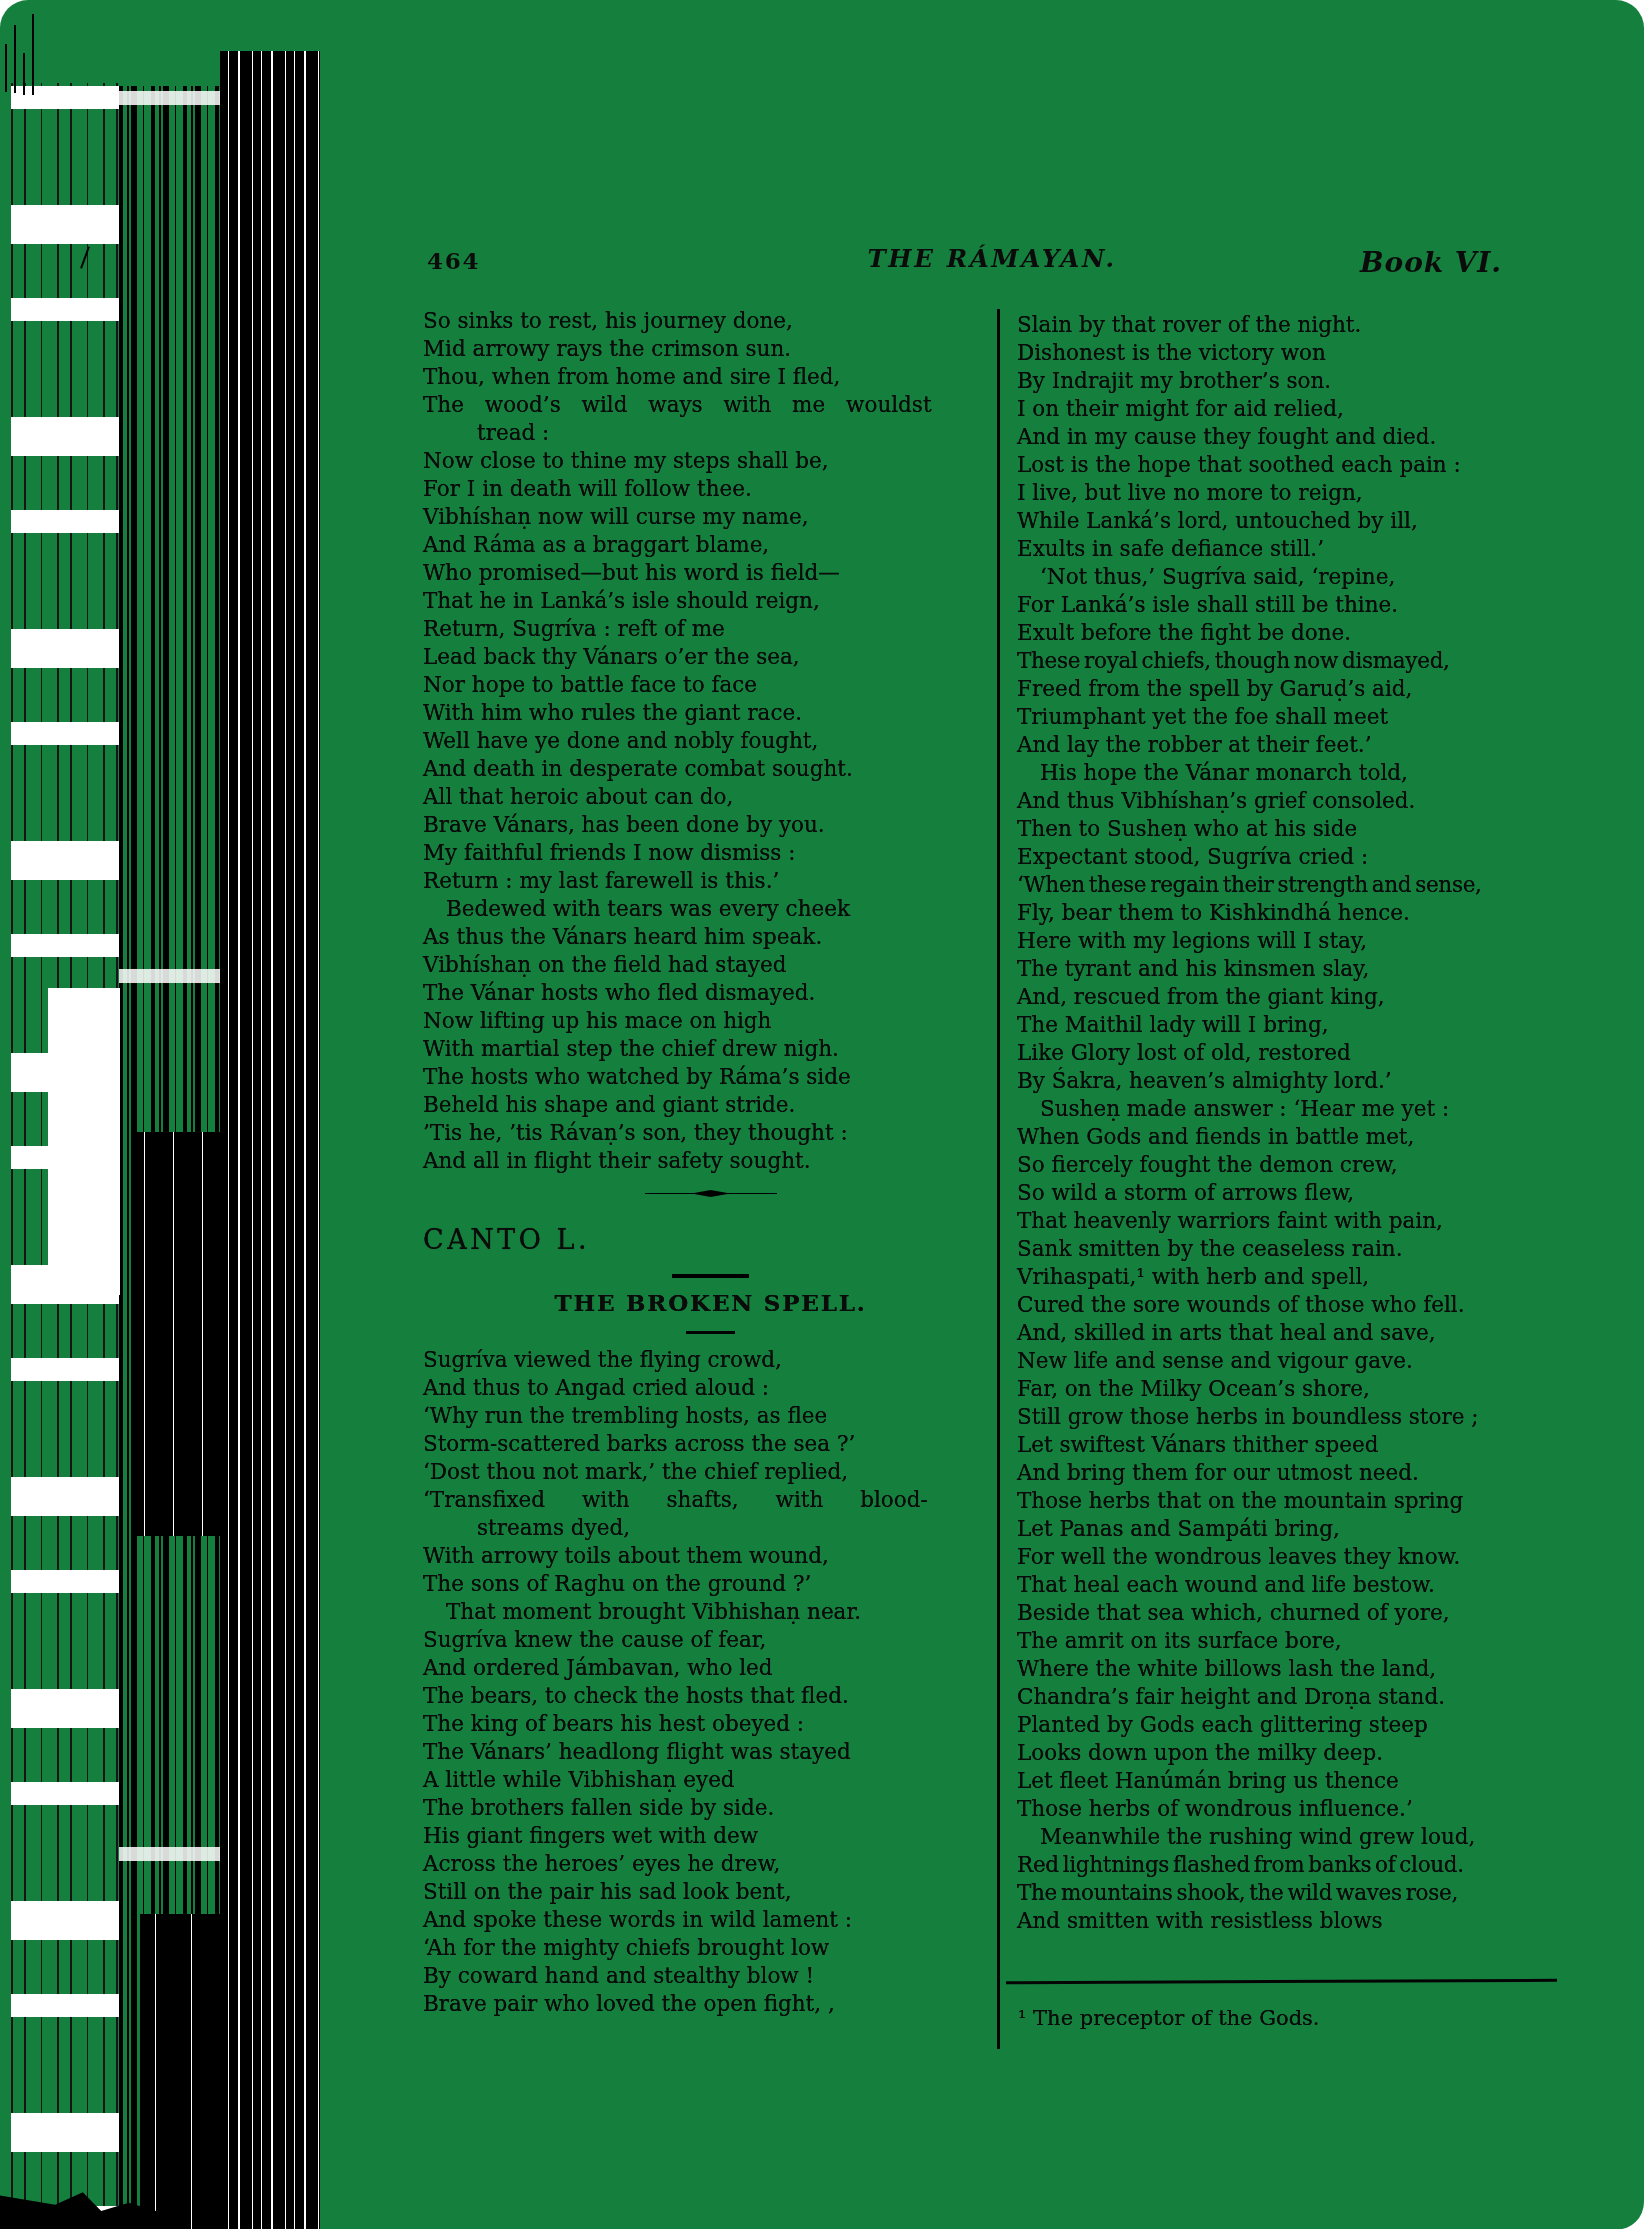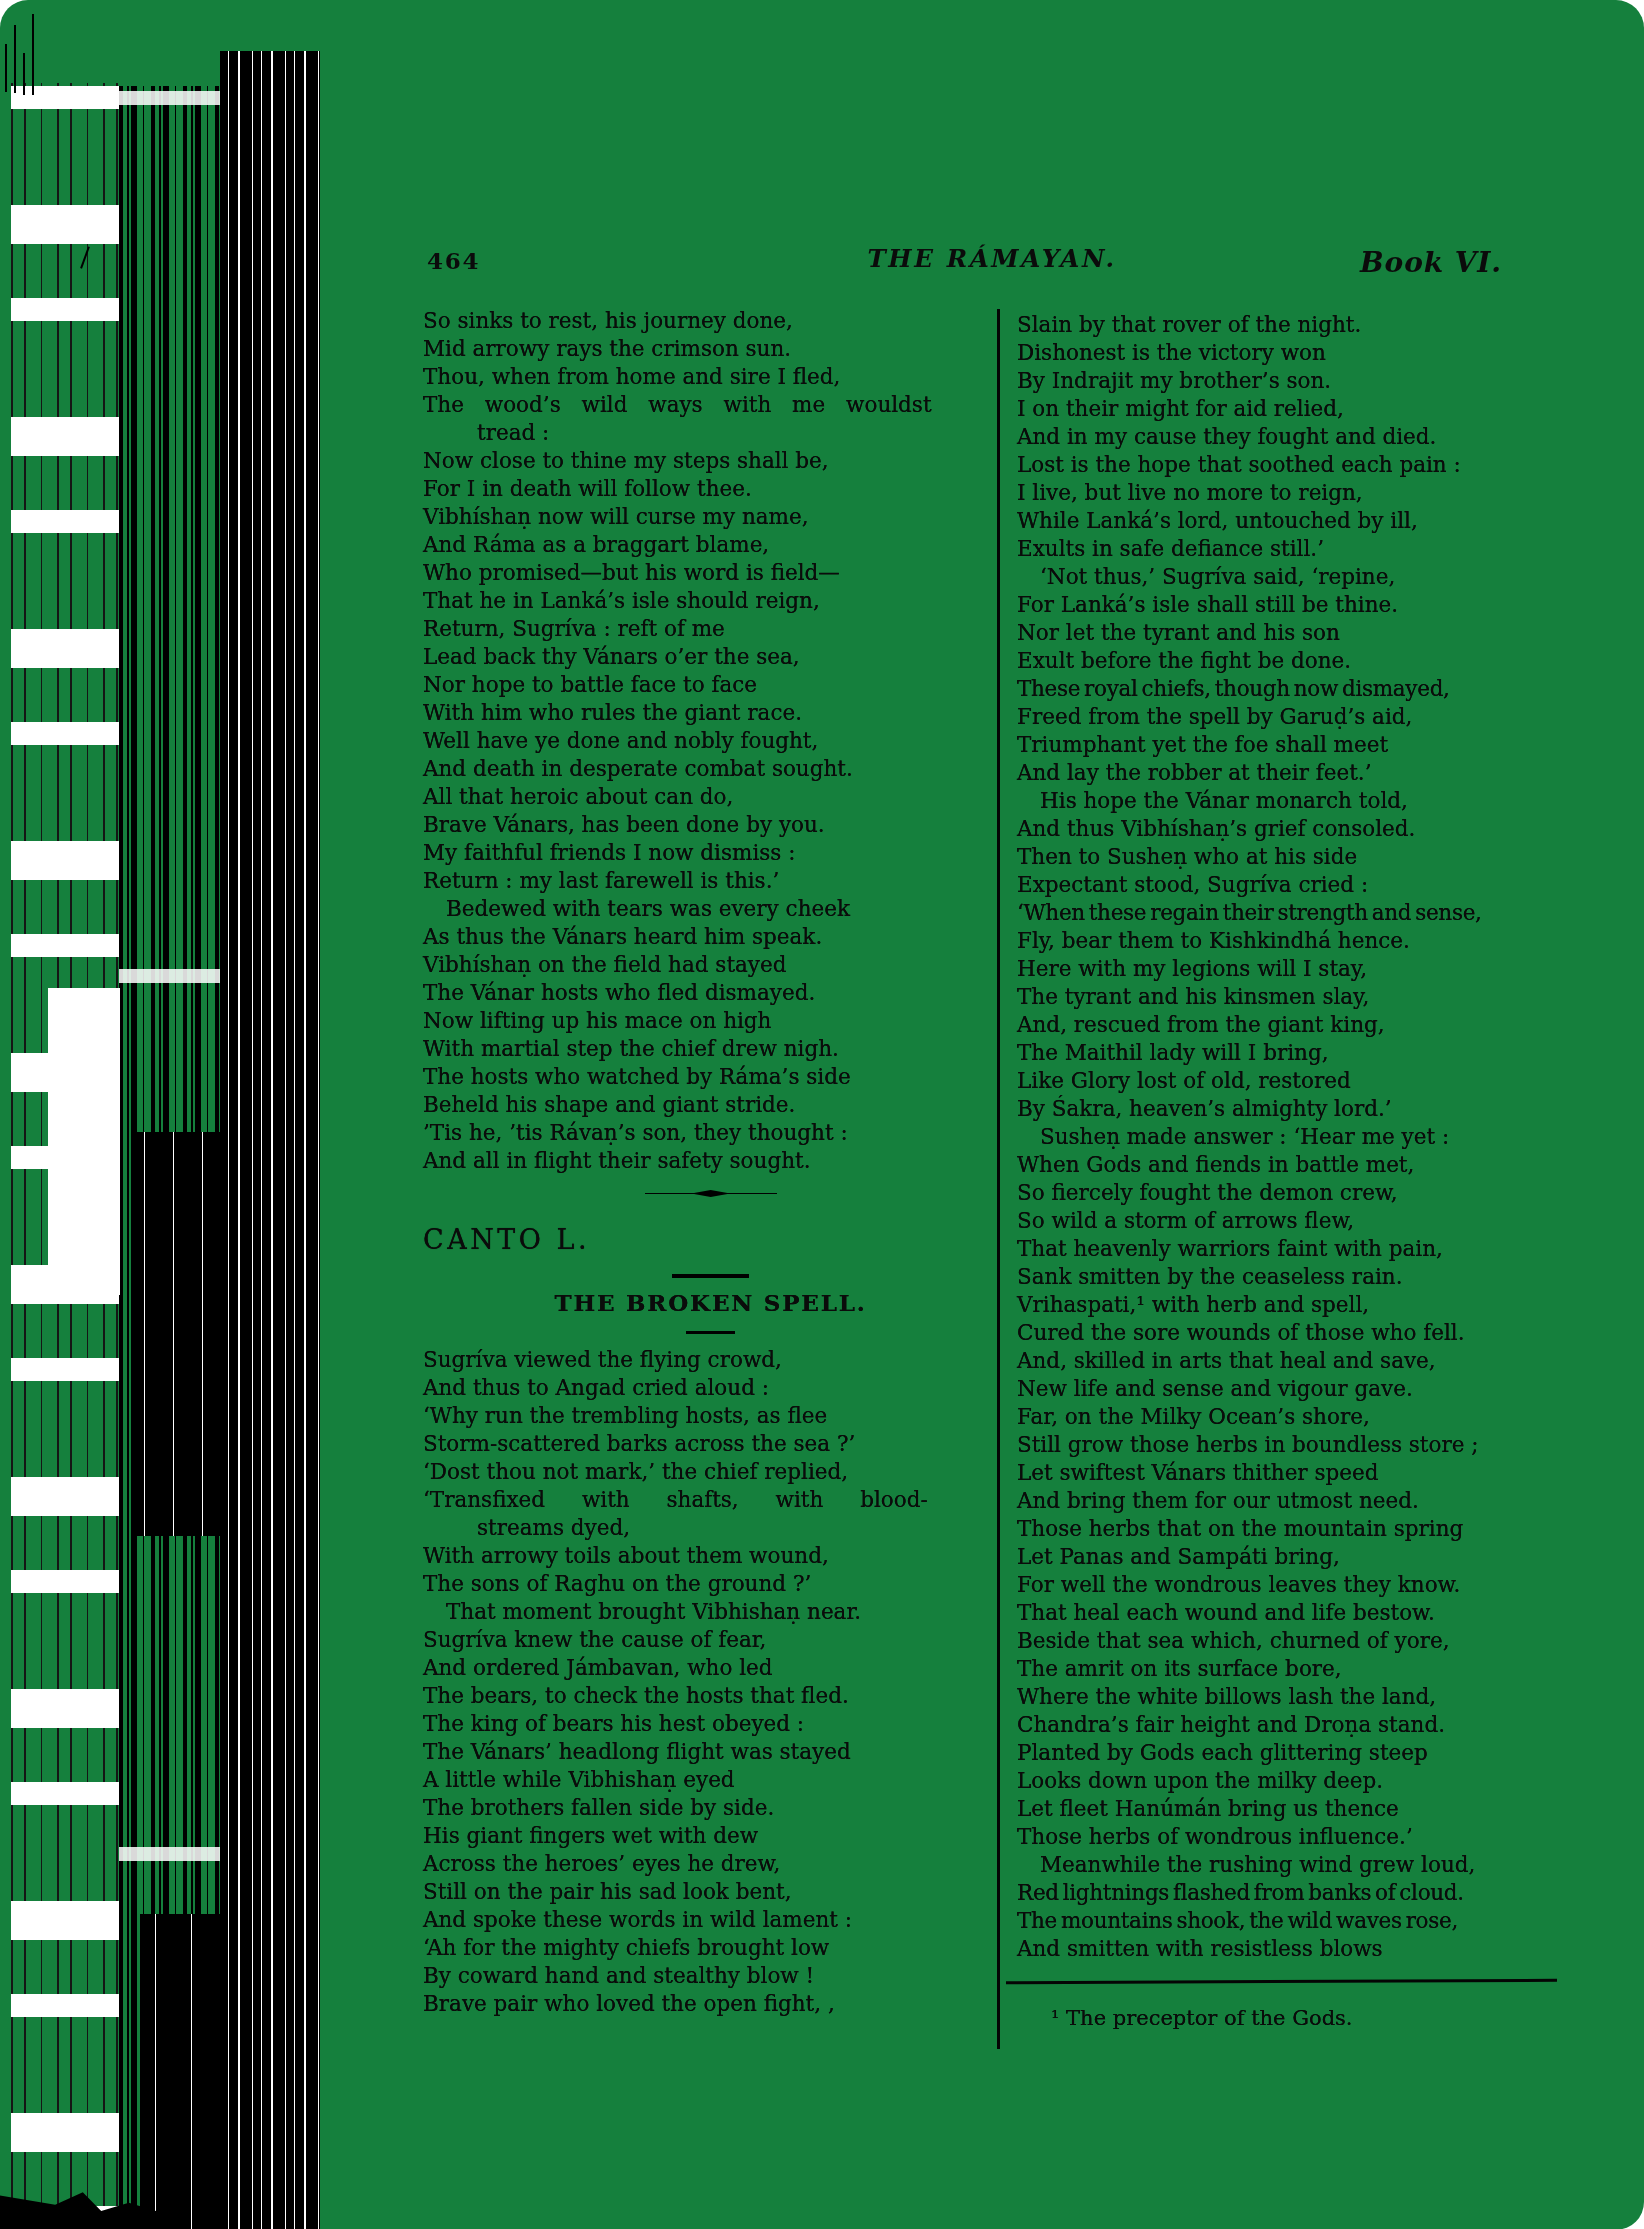--- a/index.html
+++ b/index.html
@@ -57,21 +57,21 @@
     font-weight:normal;letter-spacing:3.5px;text-shadow:0 0 0.7px rgba(0,0,0,.9);}
   .rule{background:#000;margin-left:auto;margin-right:auto;}
   .rule-1{width:77px;height:3.5px;margin-top:18.4px;}
   .canto-subtitle{margin:12.3px 0 0 0;text-align:center;font-size:23px;line-height:26px;
     font-weight:bold;letter-spacing:1.8px;}
   .rule-2{width:49px;height:2.6px;margin-top:15px;}
   .after-heading{margin-top:12.3px;}
 
   
   .footnote-rule{position:absolute;left:1006px;top:1980px;width:551px;height:2.6px;background:#050505;transform:rotate(-0.25deg);}
-  .footnote{position:absolute;left:1051px;top:2005px;font-size:21px;line-height:26px;
+  .footnote{position:absolute;left:1018px;top:2005px;font-size:21px;line-height:26px;
     text-shadow:0 0 0.5px rgba(0,0,0,.85);}
 </style>
 </head>
 <body>
 
 <div class="page">
 
   <div class="gutter-sparse"></div>
   <div class="gutter-mid"></div>
   <div class="gutter-dense"></div>
@@ -166,21 +166,20 @@
         <div class="vline">Dishonest is the victory won</div>
         <div class="vline">By Indrajit my brother’s son.</div>
         <div class="vline">I on their might for aid relied,</div>
         <div class="vline">And in my cause they fought and died.</div>
         <div class="vline">Lost is the hope that soothed each pain :</div>
         <div class="vline">I live, but live no more to reign,</div>
         <div class="vline">While Lanká’s lord, untouched by ill,</div>
         <div class="vline">Exults in safe defiance still.’</div>
         <div class="vline s-p">‘Not thus,’ Sugríva said, ‘repine,</div>
         <div class="vline">For Lanká’s isle shall still be thine.</div>
-        <div class="vline">Nor let the tyrant and his son</div>
         <div class="vline">Exult before the fight be done.</div>
         <div class="vline s-t">These royal chiefs, though now dismayed,</div>
         <div class="vline">Freed from the spell by Garuḍ’s aid,</div>
         <div class="vline">Triumphant yet the foe shall meet</div>
         <div class="vline">And lay the robber at their feet.’</div>
         <div class="vline s-p">His hope the Vánar monarch told,</div>
         <div class="vline">And thus Vibhíshaṇ’s grief consoled.</div>
         <div class="vline">Then to Susheṇ who at his side</div>
         <div class="vline">Expectant stood, Sugríva cried :</div>
         <div class="vline s-t">‘When these regain their strength and sense,</div>

